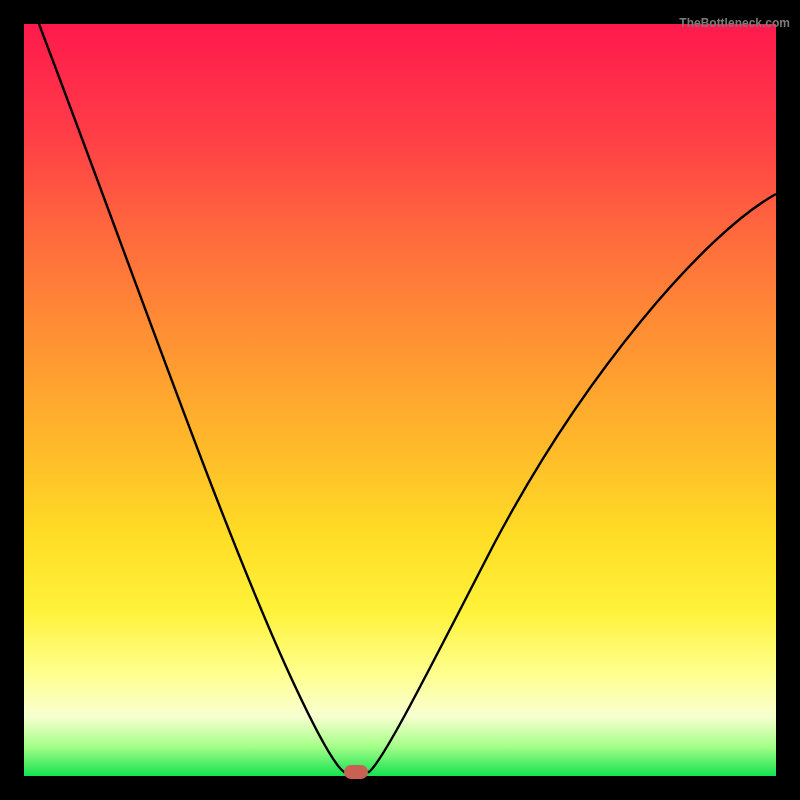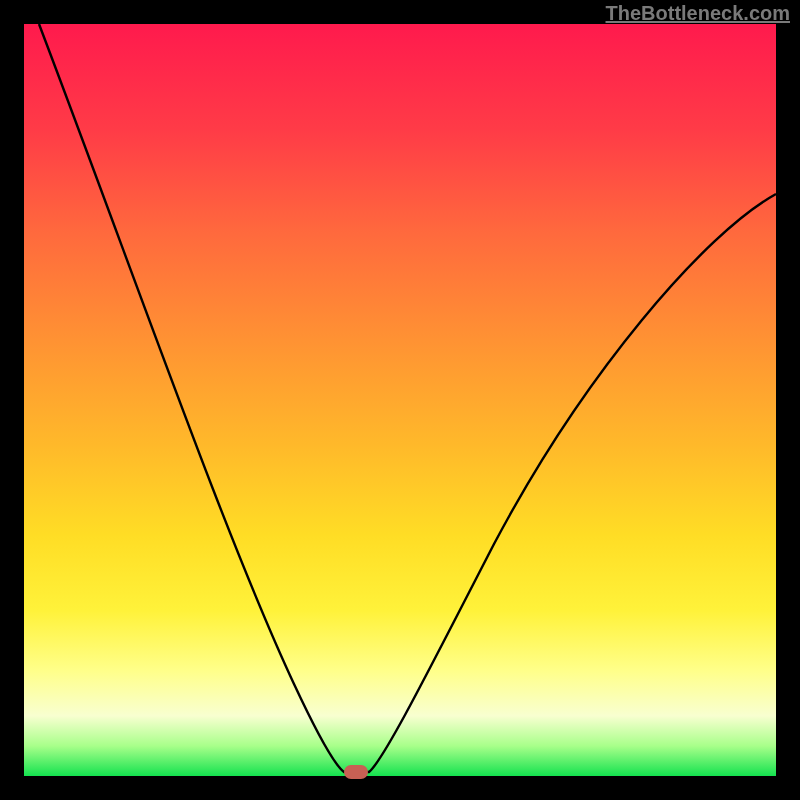--- a/index.html
+++ b/index.html
@@ -34,29 +34,28 @@
       var(--c5) 68%,
       var(--c6) 78%,
       var(--c7) 86%,
       var(--c8) 92%,
       var(--c9) 96%,
       var(--c10) 100%
     );
   }
   .watermark {
     position: absolute;
-    top: 2px;
+    top: 16px;
     right: 10px;
     font-family: Arial, Helvetica, sans-serif;
-    font-size: 20px;
+    font-size: 12px;
     font-weight: 600;
     color: #7a7a7a;
     letter-spacing: 0px;
     user-select: none;
-    text-decoration: underline;
   }
   svg.curve {
     position: absolute;
     left: 24px;
     top: 24px;
     width: 752px;
     height: 752px;
     overflow: visible;
   }
   .marker {

